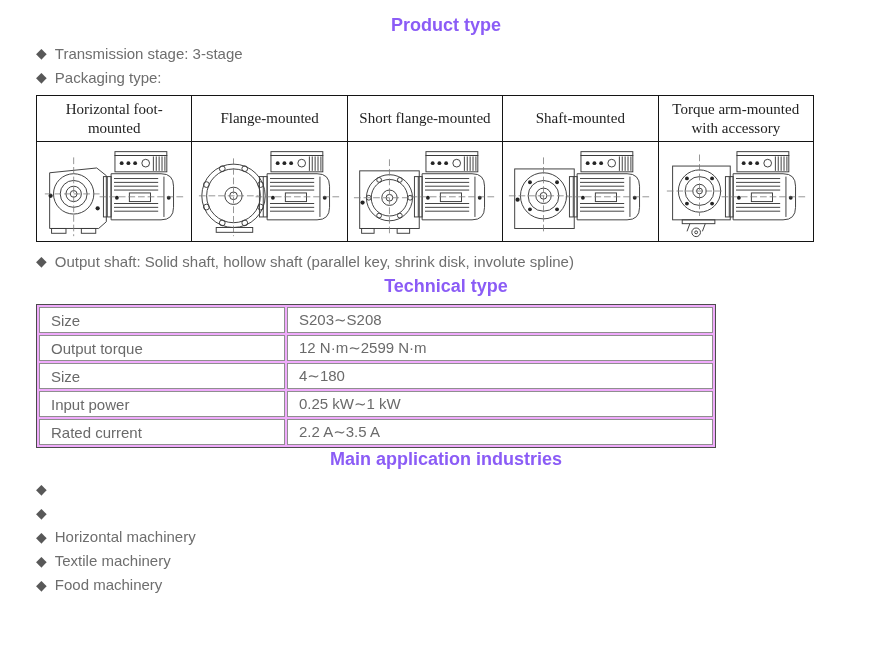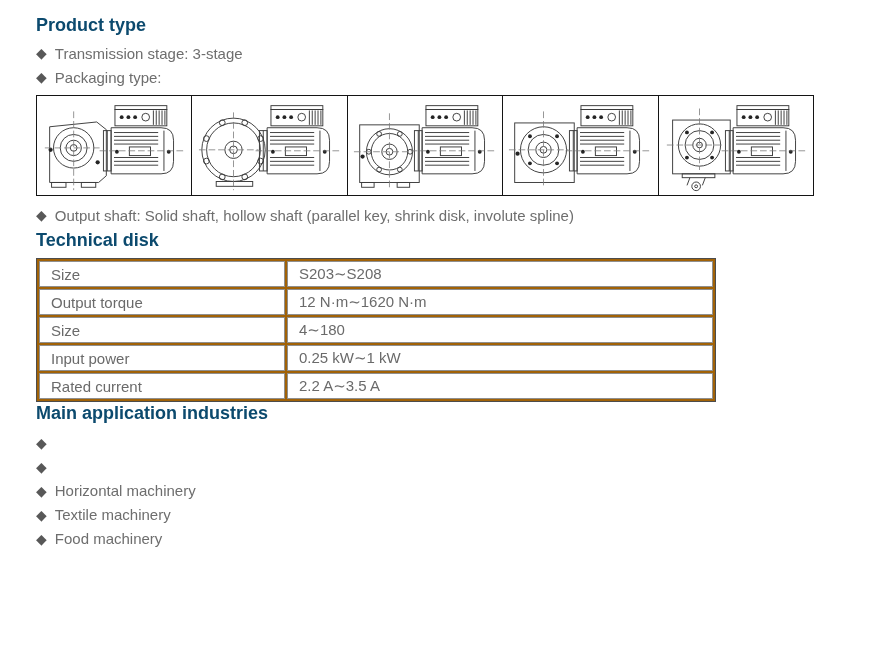--- a/index.html
+++ b/index.html
@@ -7,22 +7,22 @@
   body {
     width:892px; height:658px;
     background:#ffffff;
     font-family:"Liberation Sans", sans-serif;
     color:#6b6b6b;
     overflow:hidden;
   }
   .page { padding:14px 0 0 36px; width:856px; }
 
   h1.sec {
-    font-size:18px; font-weight:bold; color:#0c4a6e;
-    margin:0 0 7px 0; line-height:22px;
+    font-size:18px; font-weight:bold; color:#8b5cf6;
+    margin:0 0 7px 0; line-height:22px;text-align:center;
   }
   .bullet {
     display:flex; align-items:center;
     font-size:15px; line-height:21px; color:#6e6e6e;
     margin:3px 0 3px 0;
   }
   .bullet .dia {
     color:#585858; font-size:14px; margin-right:8px; line-height:21px;
   }
 
@@ -41,21 +41,21 @@
   }
   table.mount td {
     border:1px solid #141414;
     height:100px; text-align:center; vertical-align:middle; padding:0;
   }
 
   
   table.tech {
     border-collapse:separate; border-spacing:2px;
     border:1px solid #4c4c4c;
-    width:680px; margin-top:7px; background:#a16207;
+    width:680px; margin-top:7px; background:#f0abfc;
   }
   table.tech td {
     border:1px solid #8f8f8f;
     font-size:15px; color:#6a6a6a;
     padding:3px 11px; height:20px; vertical-align:middle;
     background:#fff;
   }
   table.tech td.lbl { width:246px; }
 
   .gap-lg { margin-top:33px; }
@@ -188,20 +188,27 @@
     <span class="dia">◆</span>
     <span>Transmission stage: 3-stage</span>
   </div>
   <div class="bullet">
     <span class="dia">◆</span>
     <span>Packaging type:</span>
   </div>
 
   <table class="mount">
     <tbody>
+        <tr>
+      <th>Horizontal foot-mounted</th>
+      <th>Flange-mounted</th>
+      <th>Short flange-mounted</th>
+      <th>Shaft-mounted</th>
+      <th>Torque arm-mounted with accessory</th>
+    </tr>
     <tr>
       <td>
         <svg class="draw" width="150" height="97" viewBox="0 0 156 101">
           <use href="#gb-foot"></use>
               <use href="#sym-motor"></use>
         </svg>
       </td>
       <td>
         <svg class="draw" width="150" height="97" viewBox="0 0 156 101">
           <use href="#gb-flange"></use>
@@ -228,31 +235,31 @@
       </td>
     </tr>
   </tbody>
     </table>
 
   <div class="bullet gap-md">
     <span class="dia">◆</span>
     <span>Output shaft: Solid shaft, hollow shaft (parallel key, shrink disk, involute spline)</span>
   </div>
 
-  <h1 class="sec gap-lg">Technical disk</h1>
+  <h1 class="sec gap-lg">Technical type</h1>
 
   <table class="tech">
     <tbody>
         <tr>
       <td class="lbl">Size</td>
       <td>S203∼S208</td>
     </tr>
     <tr>
       <td class="lbl">Output torque</td>
-      <td>12 N·m∼1620 N·m</td>
+      <td>12 N·m∼2599 N·m</td>
     </tr>
     <tr>
       <td class="lbl">Size</td>
       <td>4∼180</td>
     </tr>
     <tr>
       <td class="lbl">Input power</td>
       <td>0.25 kW∼1 kW</td>
     </tr>
     <tr>

